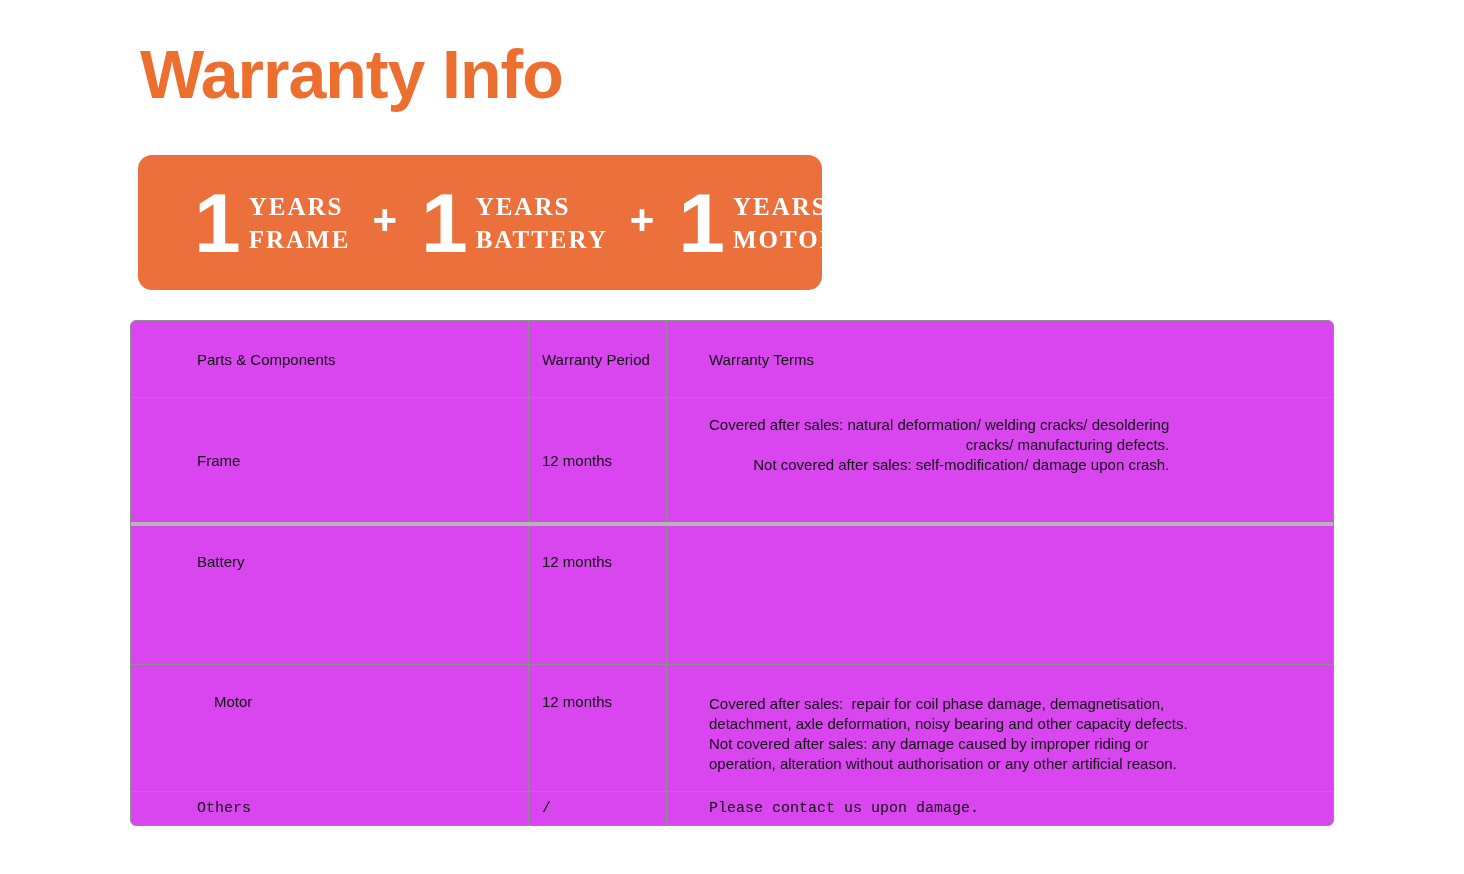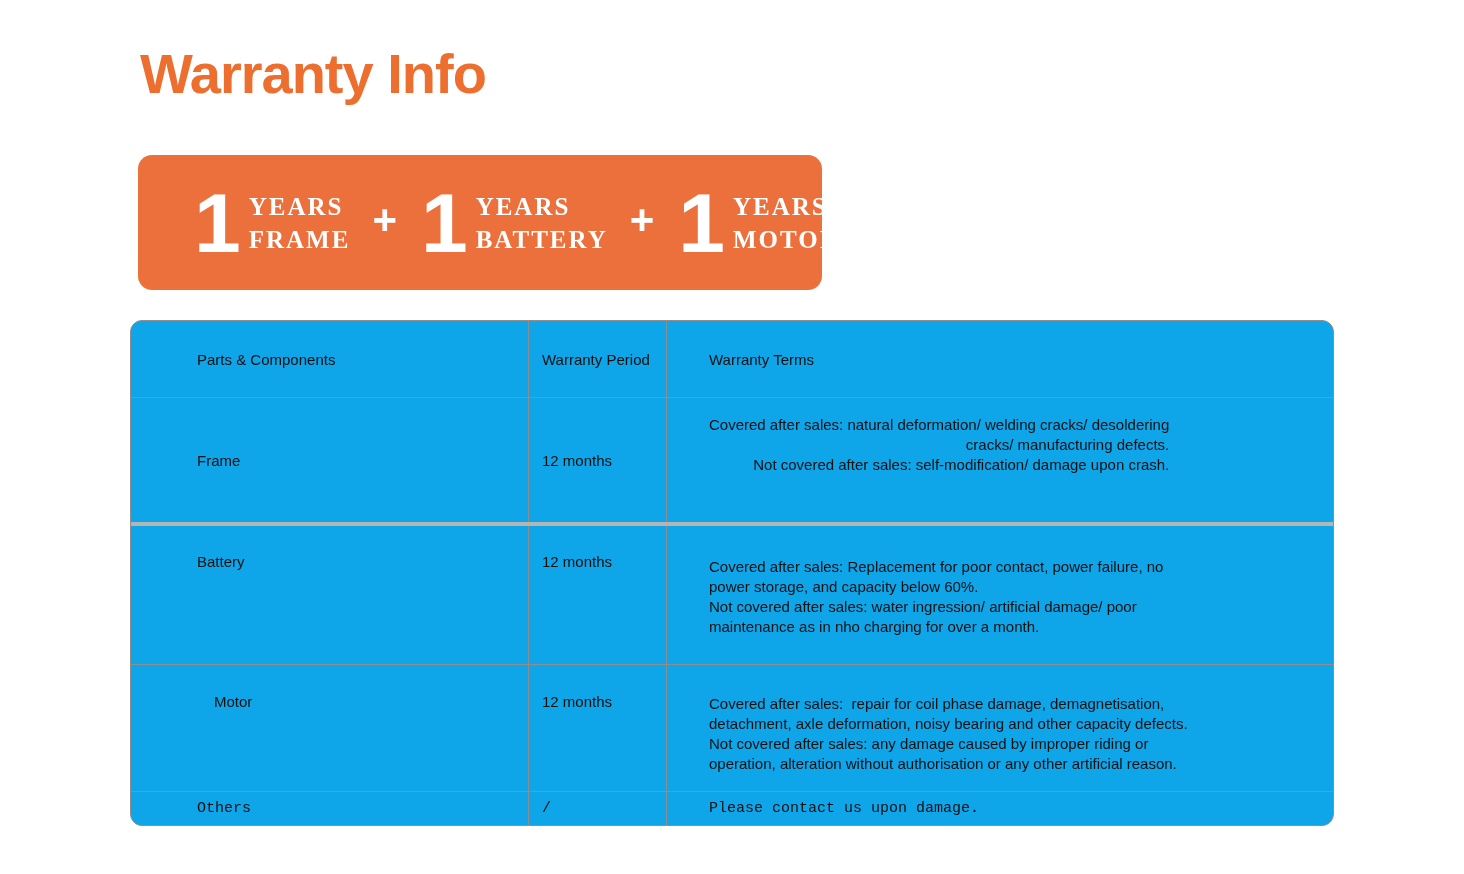--- a/index.html
+++ b/index.html
@@ -19,21 +19,21 @@
     width: 1464px;
     height: 874px;
     padding-left: 130px;
     box-sizing: border-box;
   }
   
   .title {
     margin: 0;
     padding-top: 36px;
     padding-left: 10px;
-    font-size: 56px;
+    font-size: 68px;
     line-height: 76px;
     font-weight: bold;
     color: #ED6F2F;
     letter-spacing: -1px;
   }
   
   .banner {
     margin-top: 43px;
     margin-left: 8px;
     width: 684px;
@@ -76,23 +76,23 @@
     margin: 0 24px 0 22px;
     position: relative;
     top: -3px;
   }
   
   .wtable {
     margin-top: 30px;
     width: 1204px;
     box-sizing: border-box;
     border: 1px solid #8E8E8E;
-    border-radius: 12px;
+    border-radius: 6px;
     overflow: hidden;
-    background: #0ea5e9;
+    background: #d946ef;
   }
   .trow {
     display: grid;
     grid-template-columns: 398px 138px 1fr;
     border-top: 1px solid #8E8E8E;
   }
   .trow:first-child { border-top: none; }
   .row-battery { border-top: 4px solid #B5B5B5; }
   .cell {
     box-sizing: border-box;
@@ -166,24 +166,20 @@
       <div class="cell c1">Frame</div>
       <div class="cell c2">12 months</div>
       <div class="cell c3 terms">Covered after sales: natural deformation/ welding cracks/ desoldering
 cracks/ manufacturing defects.
 Not covered after sales: self-modification/ damage upon crash.</div>
     </div>
 
     <div class="trow row-battery">
       <div class="cell c1">Battery</div>
       <div class="cell c2">12 months</div>
-      <div class="cell c3 terms">Covered after sales: Replacement for poor contact, power failure, no
-power storage, and capacity below 60%.
-Not covered after sales: water ingression/ artificial damage/ poor
-maintenance as in nho charging for over a month.</div>
     </div>
 
     <div class="trow row-motor">
       <div class="cell c1">Motor</div>
       <div class="cell c2">12 months</div>
       <div class="cell c3 terms">Covered after sales:  repair for coil phase damage, demagnetisation,
 detachment, axle deformation, noisy bearing and other capacity defects.
 Not covered after sales: any damage caused by improper riding or
 operation, alteration without authorisation or any other artificial reason.</div>
     </div>

